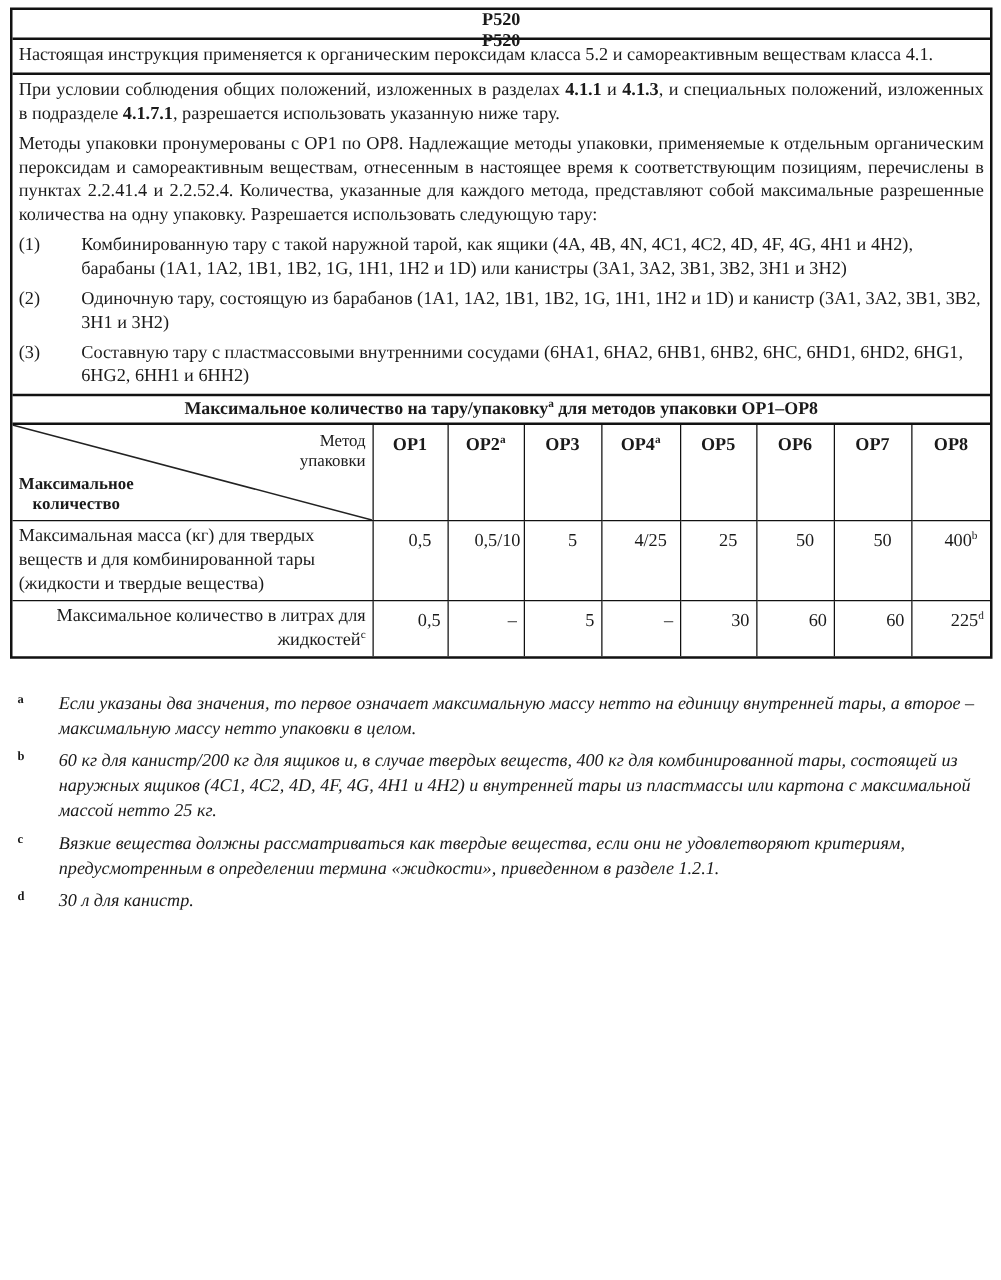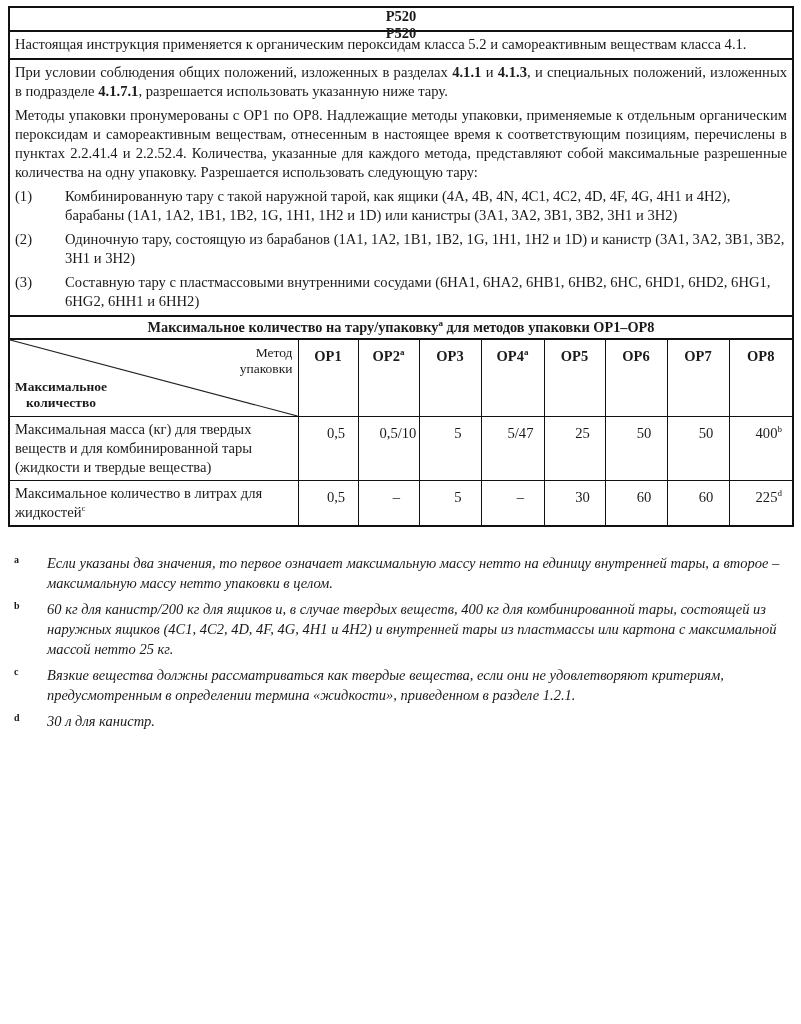--- a/index.html
+++ b/index.html
@@ -28,21 +28,21 @@
   .item .txt { flex: 1; text-align: left; }
   .subhdr {
     text-align: center; font-weight: bold; height: 21px; line-height: 21px;
     border-bottom: 2px solid #111; font-size: 14.3px;
   }
   table { border-collapse: collapse; width: 100%; table-layout: fixed; }
   td, th { border: 1.5px solid #111; vertical-align: top; padding: 3px 5px; }
   table tr:first-child th, table tr:first-child td { border-top: none; }
   table tr td:first-child, table tr th:first-child { border-left: none; }
   table tr td:last-child, table tr th:last-child { border-right: none; }
-  table tr:last-child td { border-bottom: none; }
+  table tr:last-child td { border-bottom: none; text-align: right; }
   th.op { font-weight: bold; text-align: center; font-size: 14.5px; padding-top: 8px; }
   td.val { text-align: center; padding-top: 8px; padding-left: 21px; }
   .diag { position: relative; height: 76px; padding: 0; }
   .diag svg { position: absolute; left: 0; top: 0; width: 100%; height: 100%; }
   .diag .tr { position: absolute; right: 5px; top: 5px; text-align: right; font-weight: normal; font-size: 13.5px; line-height: 16px; }
   .diag .bl { position: absolute; left: 5px; bottom: 5px; font-weight: bold; font-size: 13.5px; line-height: 16px; }
   td.lbl { line-height: 19px; }
   sup { font-size: 9px; vertical-align: super; line-height: 0; }
   .notes { position: absolute; left: 14px; top: 553px; width: 770px; font-style: italic; font-size: 14.5px; line-height: 20px; }
   .note { display: flex; margin-bottom: 6px; }
@@ -109,21 +109,21 @@
       <th class="op"><span>OP5</span><sup></sup></th>
       <th class="op"><span>OP6</span><sup></sup></th>
       <th class="op"><span>OP7</span><sup></sup></th>
       <th class="op"><span>OP8</span><sup></sup></th>
     </tr>
     <tr style="height:62px">
       <td class="lbl"><span>Максимальная масса (кг) для твердых веществ и для комбинированной тары (жидкости и твердые вещества)</span><sup></sup></td>
       <td class="val"><span>0,5</span><sup></sup></td>
       <td class="val"><span>0,5/10</span><sup></sup></td>
       <td class="val"><span>5</span><sup></sup></td>
-      <td class="val"><span>5/47</span><sup></sup></td>
+      <td class="val"><span>4/25</span><sup></sup></td>
       <td class="val"><span>25</span><sup></sup></td>
       <td class="val"><span>50</span><sup></sup></td>
       <td class="val"><span>50</span><sup></sup></td>
       <td class="val"><span>400</span><sup>b</sup></td>
     </tr>
     <tr style="height:44px">
       <td class="lbl"><span>Максимальное количество в литрах для жидкостей</span><sup>c</sup></td>
       <td class="val"><span>0,5</span><sup></sup></td>
       <td class="val"><span>–</span><sup></sup></td>
       <td class="val"><span>5</span><sup></sup></td>

